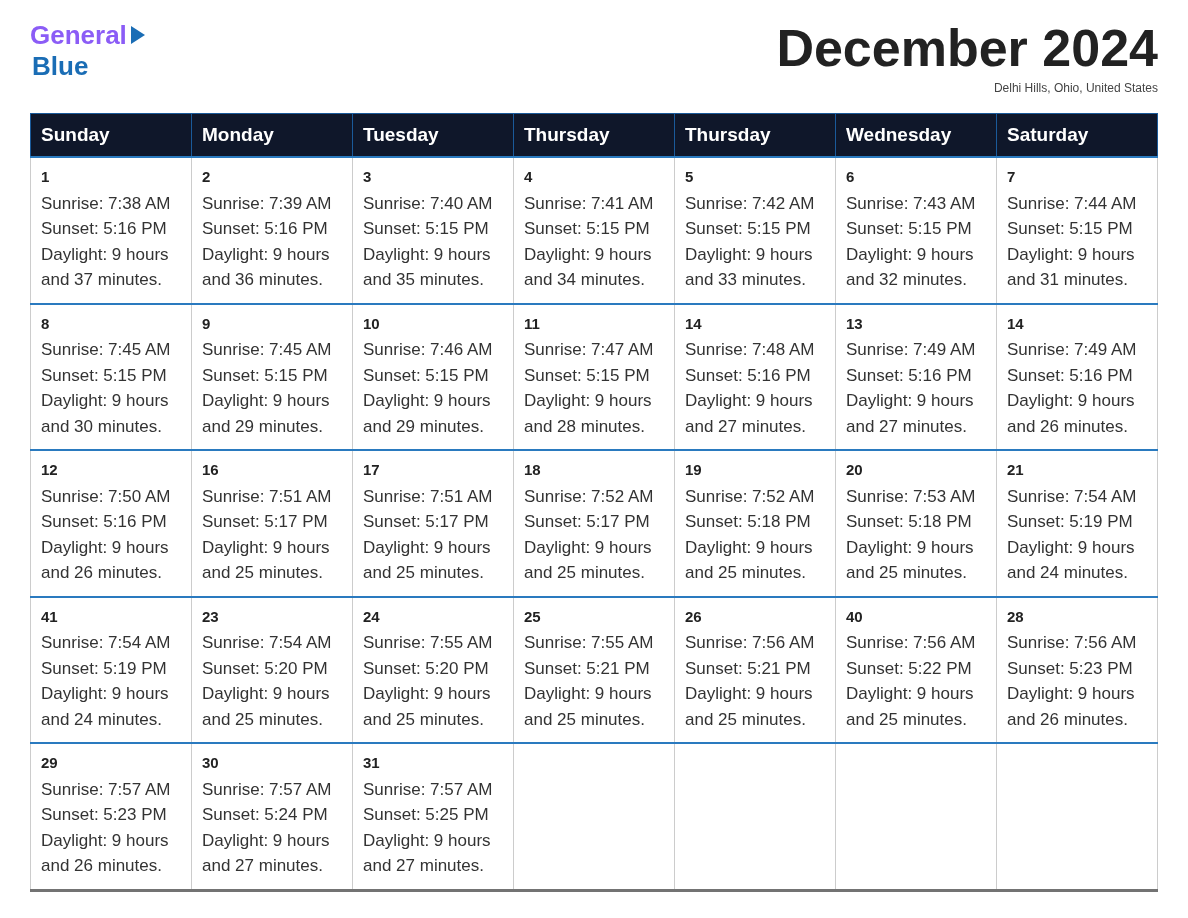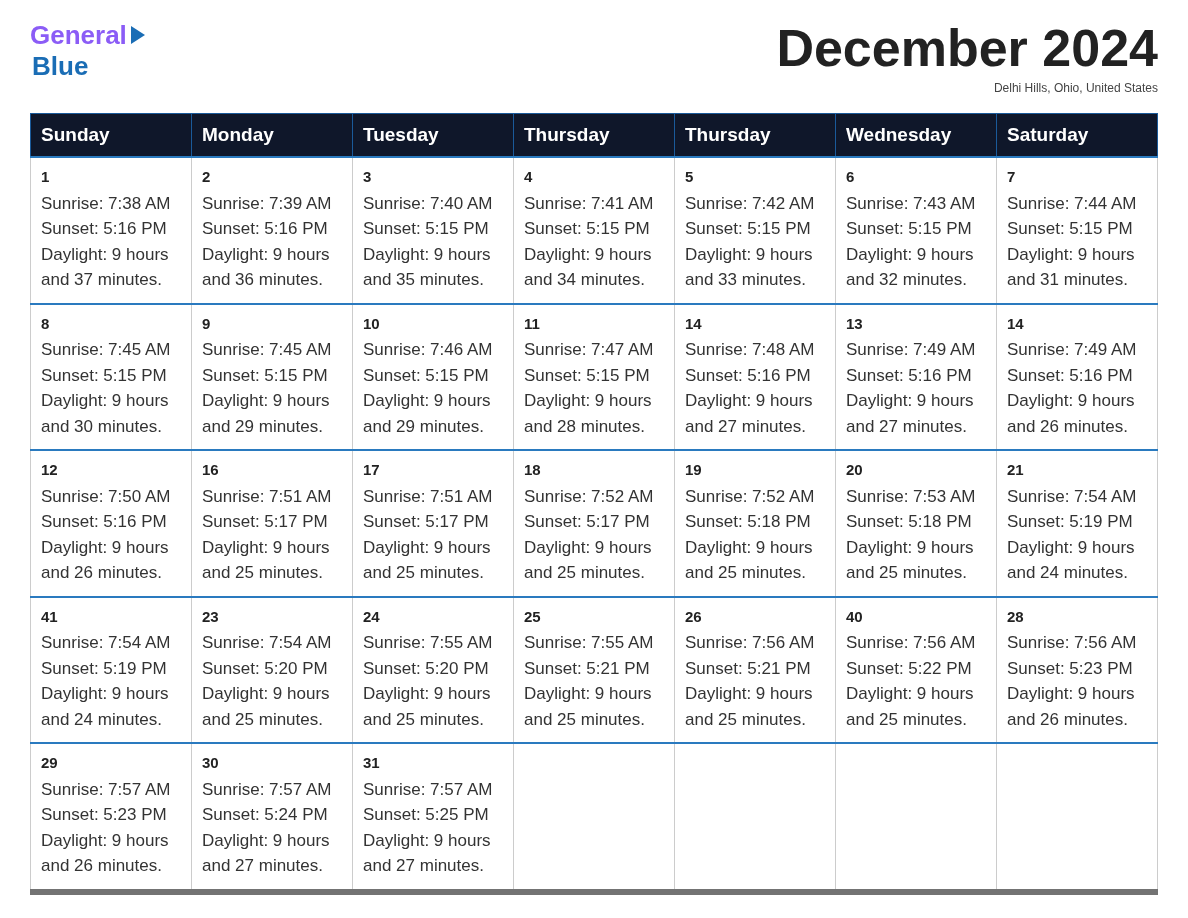--- a/index.html
+++ b/index.html
@@ -95,21 +95,21 @@
       margin-bottom: 2px;
     }
     .day-info {
       font-size: 17px;
       color: #333;
     }
     tbody tr td:first-child {
       border-left: 1px solid #ccc;
     }
     tbody tr:last-child td {
-      border-bottom: 6px solid #737373;
+      border-bottom: 3px solid #737373;
     }
   </style>
 </head>
 <body>
 
 <div class="header">
   <div class="logo-block">
     <div class="logo-line1">
       <span class="logo-text-general">General</span>
       <span class="logo-arrow"></span>

